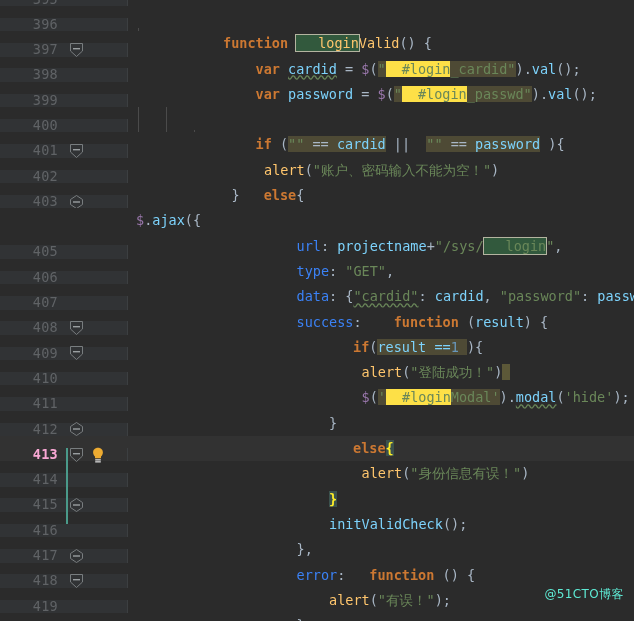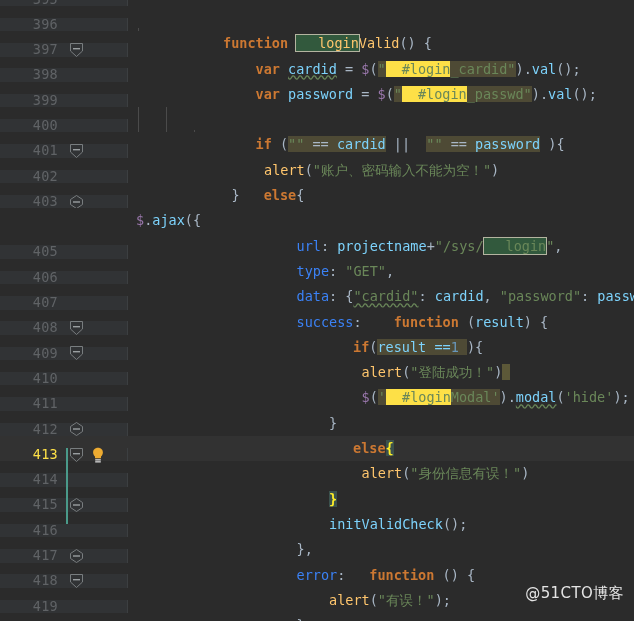--- a/index.html
+++ b/index.html
@@ -46,21 +46,21 @@
   .lineno {
     width: 62px;
     text-align: right;
     padding-right: 4px;
     color: #606366;
     font-size: 13.5px;
     line-height: 1;
     font-family: "DejaVu Sans Mono", monospace;
     letter-spacing: 0.3px;
   }
-  .row.current .lineno { color: #fde047; }
+  .row.current .lineno { color: #f9a8d4; font-weight: bold; }
 
   
   .foldcol {
     position: relative;
     width: 30px;
     flex: 0 0 30px;
     height: 100%;
   }
   .foldline {
     position: absolute;
@@ -167,22 +167,22 @@
   .caret-blk {
     background: #5c5838;
     color: transparent;
   }
 
   
   .watermark {
     position: absolute;
     right: 10px;
     bottom: 18px;
-    color: #e5e5e5;
-    font-size: 15px;
+    color: #5eead4;
+    font-size: 12px;
     font-family: "DejaVu Sans", sans-serif;
     letter-spacing: 0.4px;
     pointer-events: none;
   }
 </style>
 </head>
 <body>
 
 <div id="editor">
 

